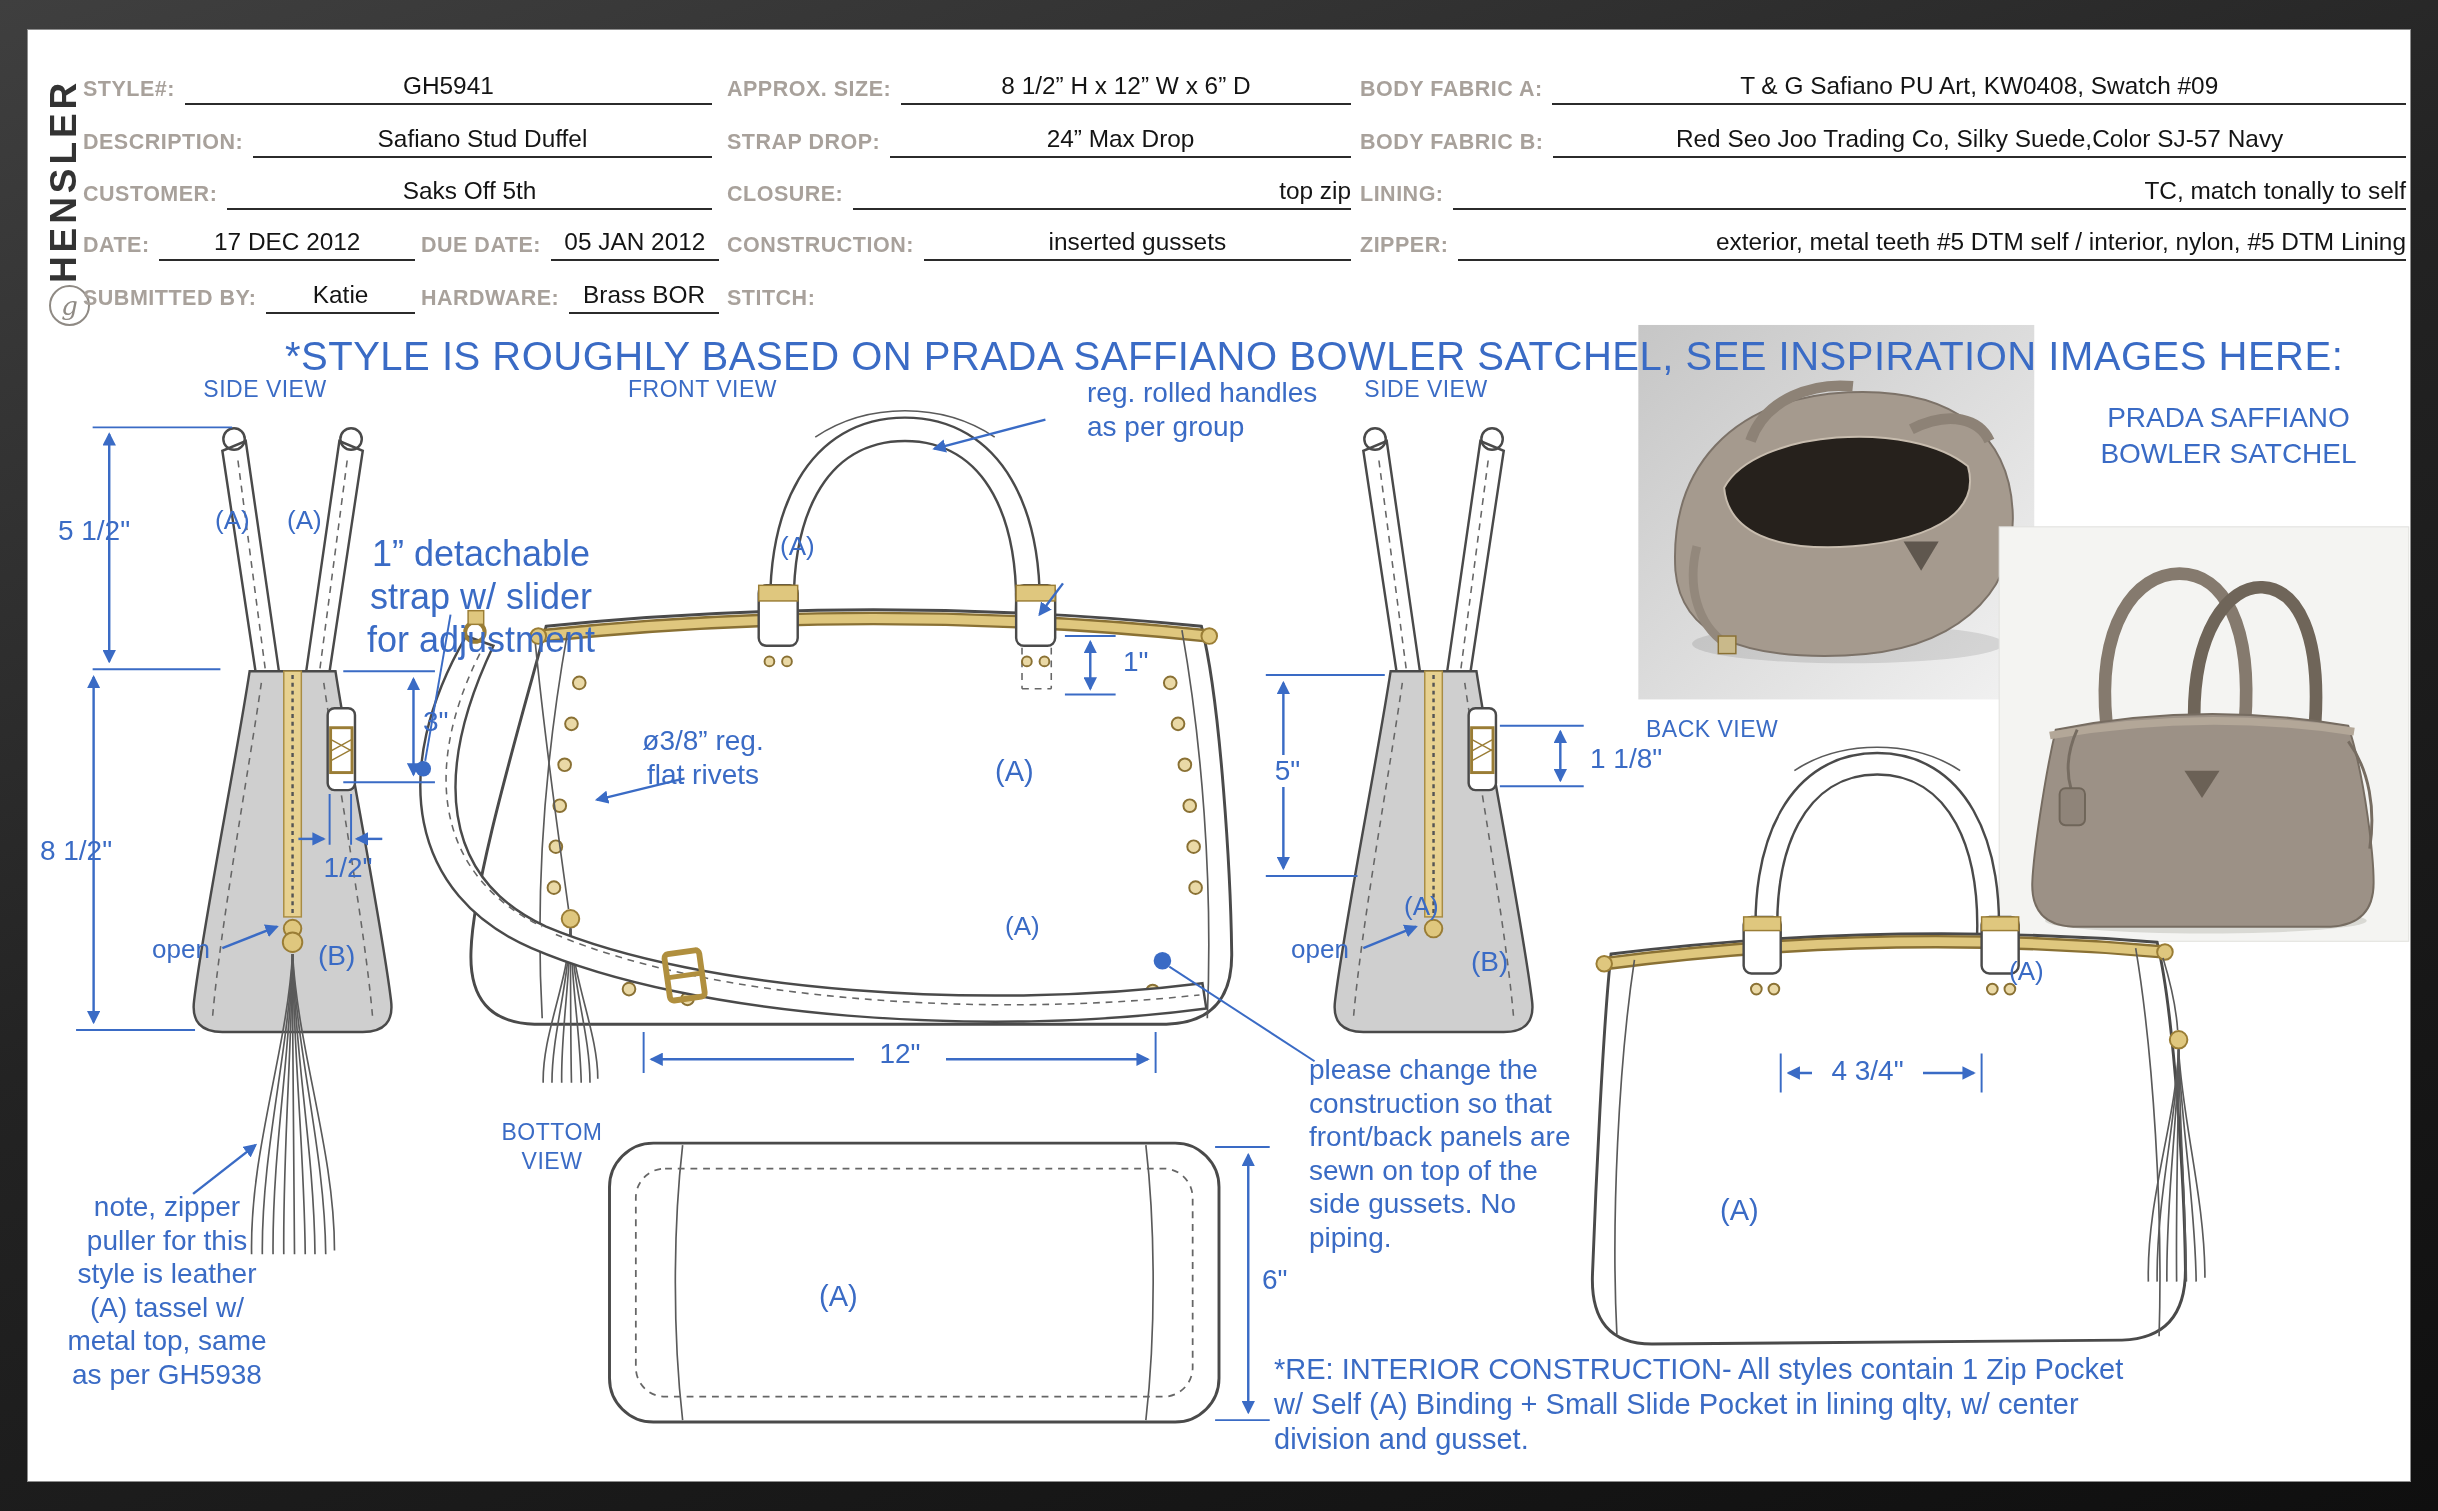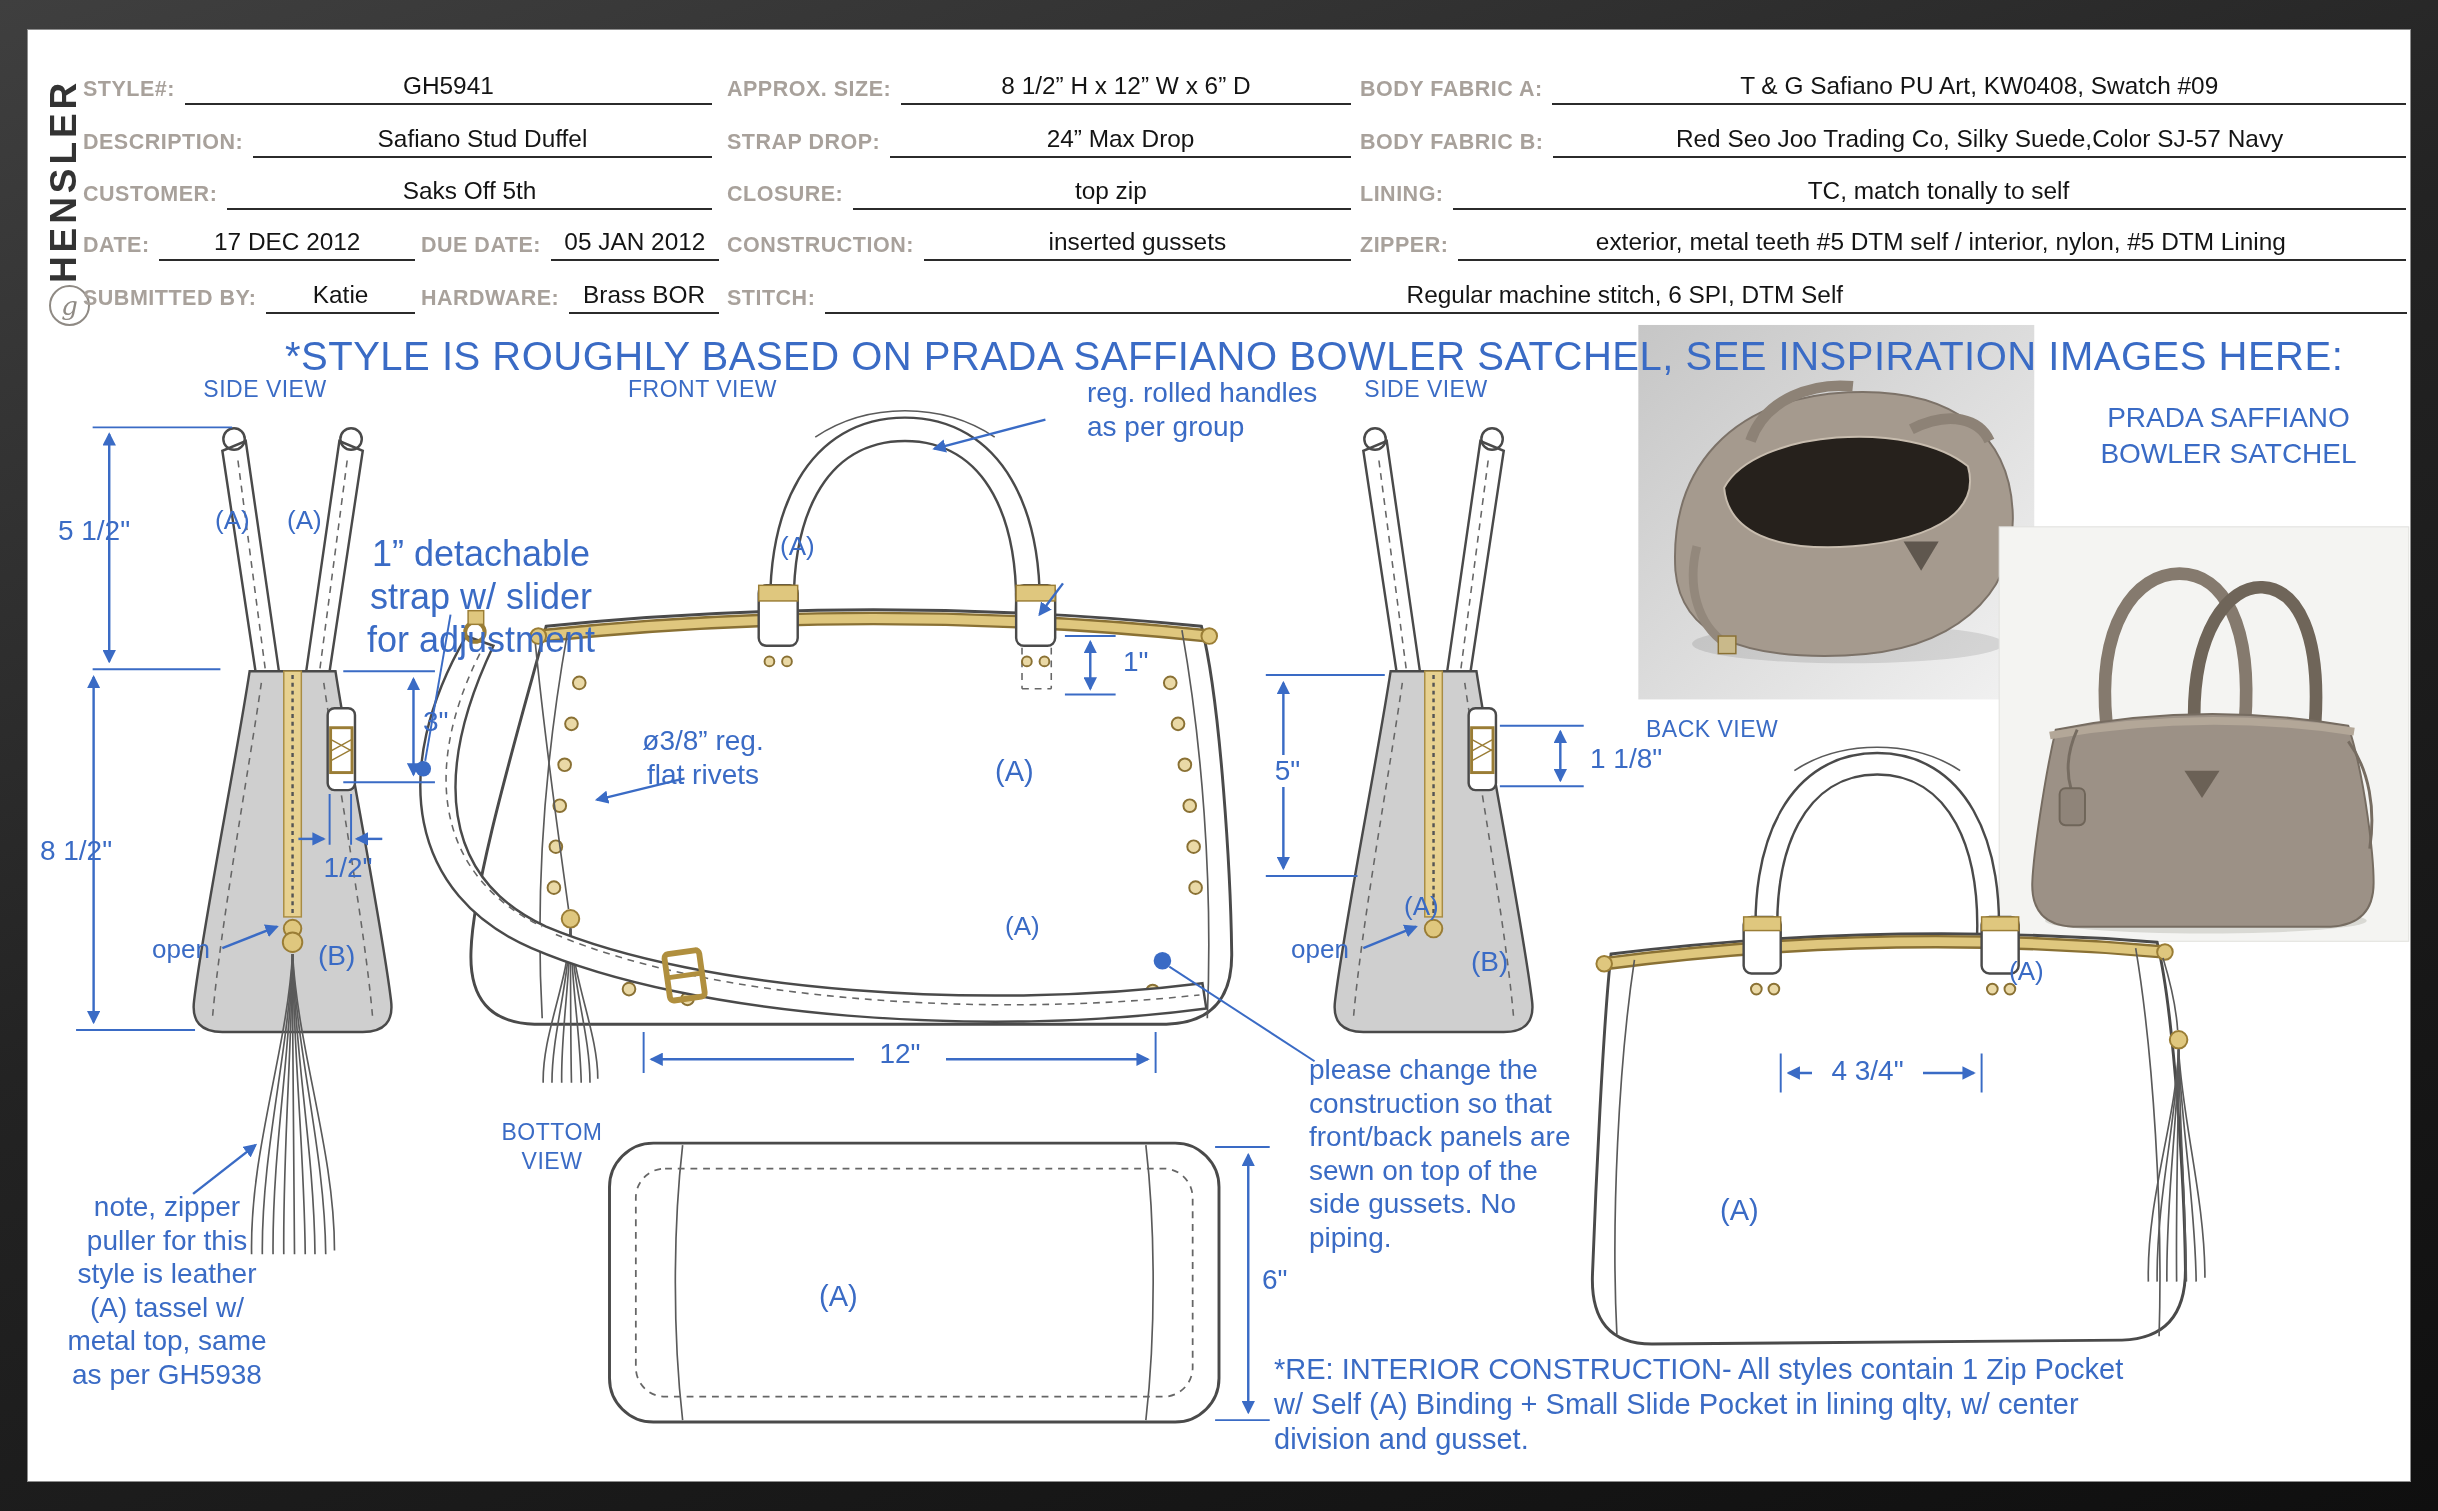--- a/index.html
+++ b/index.html
@@ -4,21 +4,21 @@
 <style>
   *{margin:0;padding:0;box-sizing:border-box}
   html,body{background:#0d0d0d;font-family:"Liberation Sans","DejaVu Sans",sans-serif}
   #screen{position:relative;width:2438px;height:1512px;background:linear-gradient(160deg,#3f3f3f 0%,#232323 45%,#0f0f0f 100%);overflow:hidden}
   #page{position:absolute;left:27px;top:29px;width:2384px;height:1453px;background:#ffffff;border:1px solid #8d8d8d}
   svg{position:absolute;left:0;top:0;pointer-events:none}
   
   .hdr-field{position:absolute;display:flex;align-items:flex-end;gap:9.8px;height:37px}
   .hdr-label{color:#a8a19b;font-weight:bold;font-size:21.5px;letter-spacing:0.5px;white-space:nowrap;padding-bottom:2.9px}
   .hdr-value{flex:1;color:#141414;font-size:24.4px;text-align:center;border-bottom:2px solid #2b2b2b;padding-bottom:2.9px;white-space:nowrap;overflow:visible}
-  .hdr-value.left{text-align:center;padding-left:17.6px}
+  .hdr-value.left{text-align:right;padding-left:17.6px}
   
   .brand-vert{position:absolute;left:43px;top:51px;width:53px;height:232px;writing-mode:vertical-rl;transform:rotate(180deg);font-size:37px;font-weight:bold;letter-spacing:3.9px;color:#333}
   .brand-logo{position:absolute;left:49px;top:285px;width:41px;height:41px;border:2.9px solid #8f8a84;border-radius:50%;color:#8f8a84;font-size:26px;display:flex;align-items:center;justify-content:center;font-family:"DejaVu Serif",serif;font-style:italic}
   
   .ann{position:absolute;color:#3a6bc5;font-size:28px;line-height:1.2}
   .viewlbl{position:absolute;color:#3a6bc5;font-size:23px;letter-spacing:0.5px;line-height:1.2}
   .mark{position:absolute;color:#3a6bc5;font-size:26px}
   .dimlbl{position:absolute;color:#3a6bc5;font-size:28px}
   .pre{white-space:pre-line}
   .ctr{text-align:center}
@@ -305,21 +305,20 @@
   <div class="hdr-field" style="left:83px;top:277px;width:332px">
       <span class="hdr-label">SUBMITTED BY:</span>
       <span class="hdr-value">Katie</span>
     </div>
   <div class="hdr-field" style="left:421px;top:277px;width:298px">
       <span class="hdr-label">HARDWARE:</span>
       <span class="hdr-value">Brass BOR</span>
     </div>
   <div class="hdr-field" style="left:727px;top:277px;width:1680px">
       <span class="hdr-label">STITCH:</span>
-      <span class="hdr-value left">Regular machine stitch, 6 SPI, DTM Self</span>
     </div>
 
   <div class="ann" style="left:285px;top:332px;font-size:40px;letter-spacing:0.5px">*STYLE IS ROUGHLY BASED ON PRADA SAFFIANO BOWLER SATCHEL, SEE INSPIRATION IMAGES HERE:</div>
   <div class="viewlbl ctr" style="left:182px;top:376px;width:166px">SIDE VIEW</div>
   <div class="viewlbl ctr" style="left:605px;top:376px;width:195px">FRONT VIEW</div>
   <div class="viewlbl ctr" style="left:1343px;top:376px;width:166px">SIDE VIEW</div>
   <div class="ann pre ctr" style="left:2043px;top:400px;width:371px;line-height:1.3">PRADA SAFFIANO
 BOWLER SATCHEL</div>
   <div class="viewlbl" style="left:1646px;top:716px">BACK VIEW</div>
   <div class="viewlbl pre ctr" style="left:474px;top:1118px;width:156px;line-height:1.25">BOTTOM

